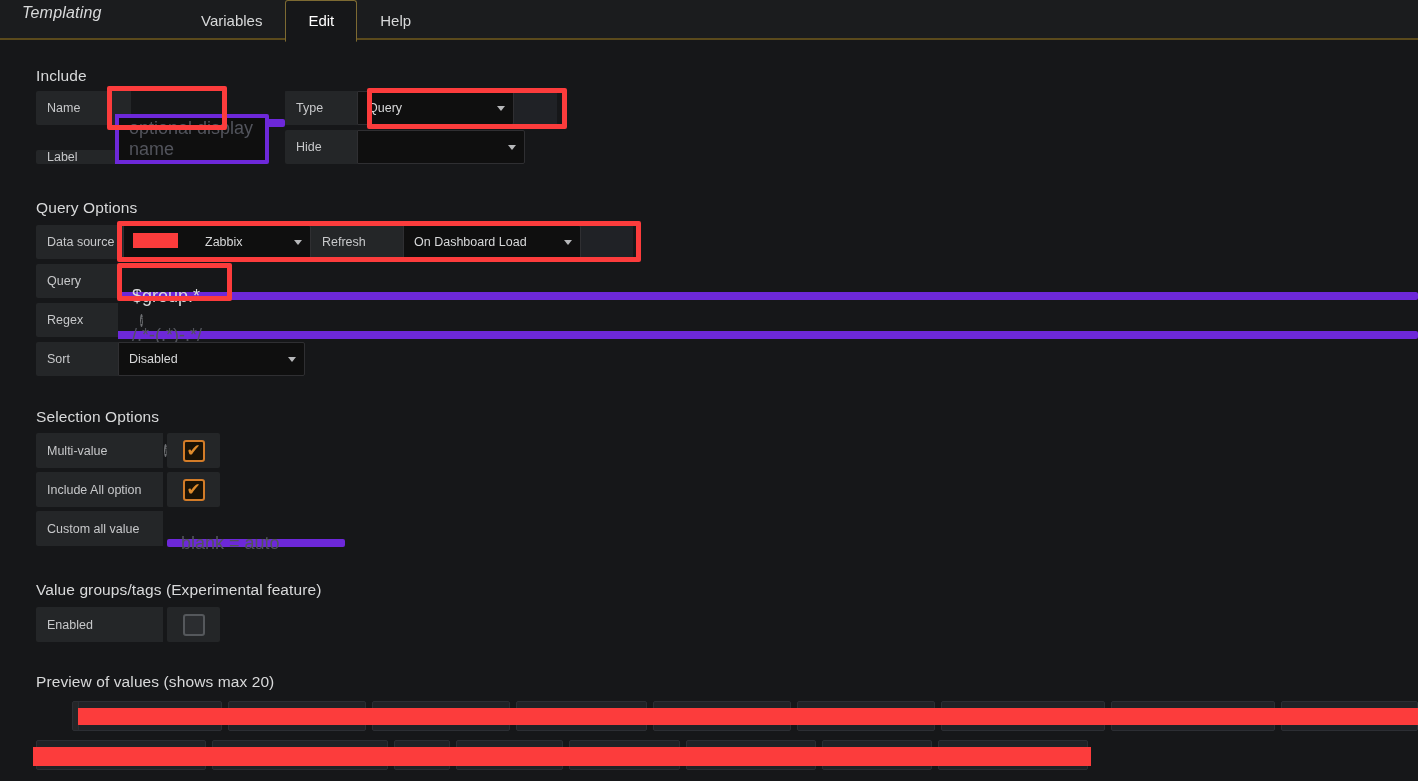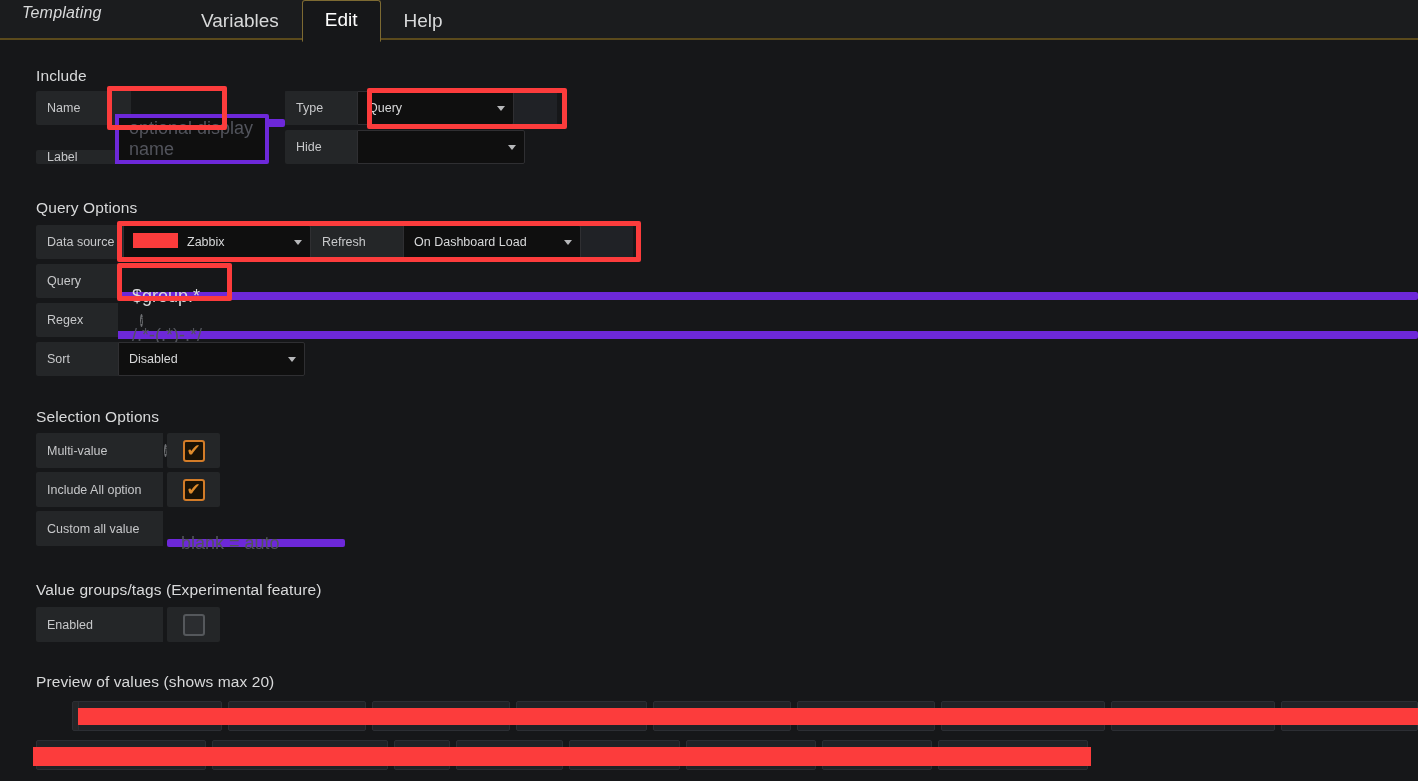--- a/index.html
+++ b/index.html
@@ -21,21 +21,21 @@
   }
   .app-title {
     position: absolute; left: 22px; top: 4px;
     font-size: 16px; font-style: italic;
     color: #d8d9da; letter-spacing: .2px;
     font-family: "Liberation Sans", sans-serif;
   }
   .tabs { position: absolute; left: 178px; top: 0; height: 40px; display: flex; align-items: stretch; }
   .tab {
     display: flex; align-items: center; justify-content: center;
-    padding: 0 22px; font-size: 19px; color: #d8d9da;
+    padding: 0 22px; font-size: 15px; color: #d8d9da;
     cursor: pointer; position: relative;
     border: 1px solid transparent;
     border-bottom: none;
   }
   .tab.active {
     background: #161719;
     border: 1px solid #7d6a32;
     border-bottom: 1px solid #161719;
     border-top-left-radius: 3px; border-top-right-radius: 3px;
     margin-bottom: -2px; padding-bottom: 2px;
@@ -187,21 +187,21 @@
     <span></span>
     <span class="caret"></span>
   </div>
 </div>
 
 <div class="section-title" style="left:36px; top:199px;">Query Options</div>
 
 <div class="row" style="left:36px; top:225px;">
   <div class="lbl" style="width:87px;">Data source</div>
   <div class="sel" style="width:188px;">
-    <span style="padding-left:53px;">Zabbix</span>
+    <span style="padding-left:71px;">Zabbix</span>
     <span class="caret"></span>
   </div>
 </div>
 <div class="row" style="left:311px; top:225px;">
   <div class="lbl with-info" style="width:92px;">
     <span>Refresh</span>
     <span class="info-dot">i</span>
   </div>
   <div class="sel" style="width:178px;">
     <span>On Dashboard Load</span>

